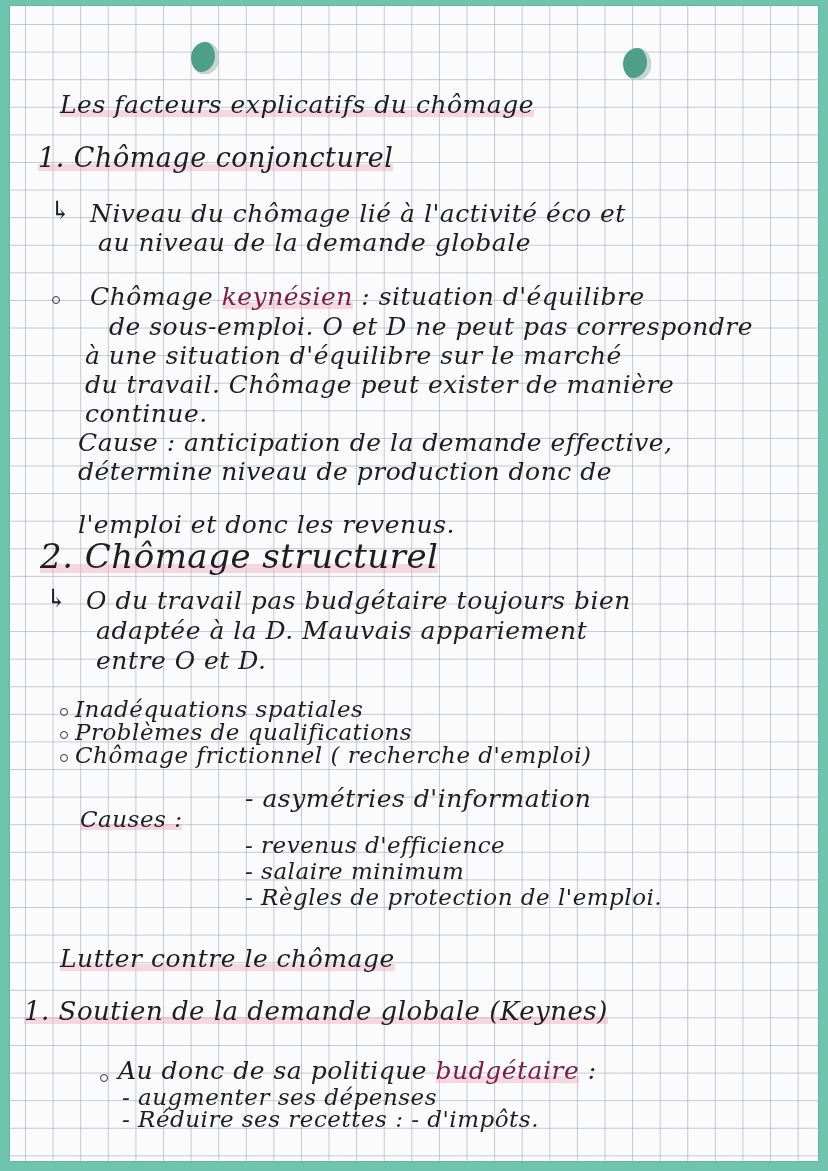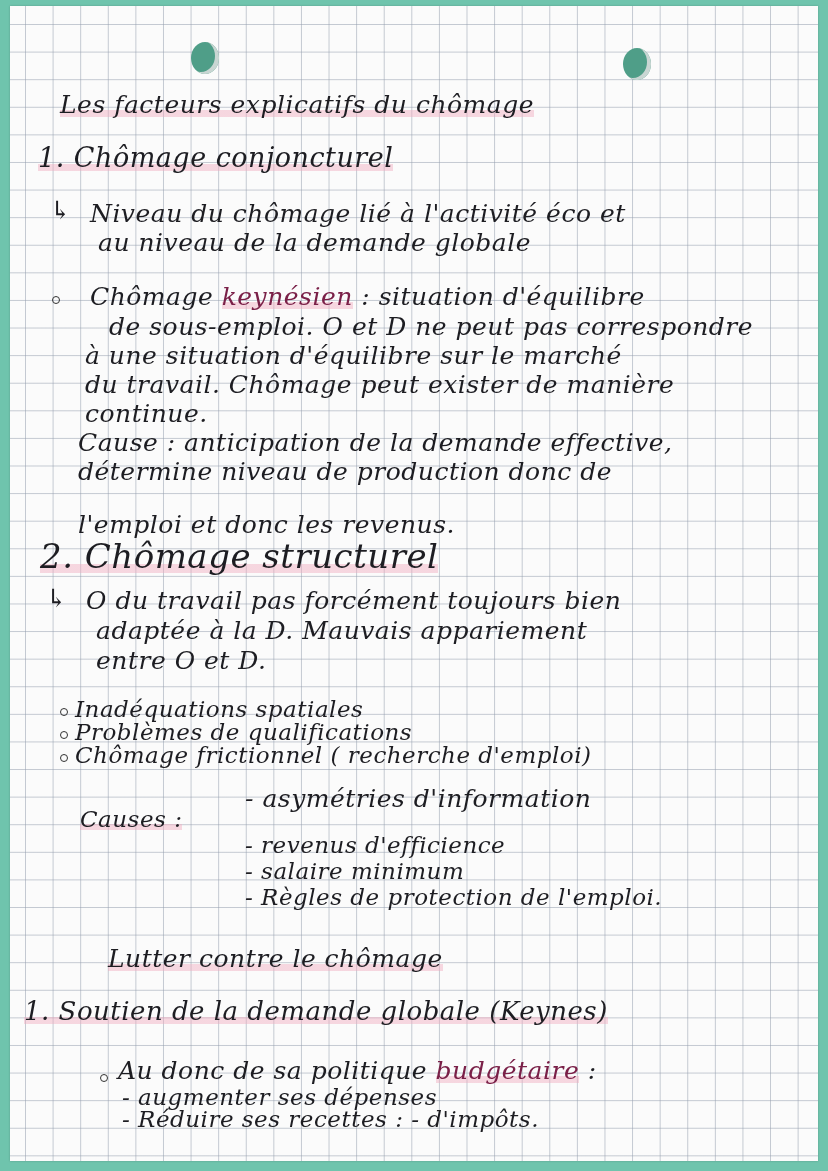--- a/index.html
+++ b/index.html
@@ -43,38 +43,38 @@
   <div class="line" style="left:75px;top:335px;">à une situation d'équilibre sur le marché</div>
   <div class="line" style="left:75px;top:364px;">du travail. Chômage peut exister de manière</div>
   <div class="line" style="left:75px;top:393px;">continue.</div>
   <div class="line" style="left:68px;top:422px;">Cause : anticipation de la demande effective,</div>
   <div class="line" style="left:68px;top:451px;">détermine niveau de production donc de</div>
   <div class="line" style="left:68px;top:480px;margin-top:24px;">l'emploi et donc les revenus.</div>
 
   <div class="line underline-pink" style="left:30px;top:530px;font-size:34px;">2. Chômage structurel</div>
 
   <div class="line" style="left:36px;top:578px;">↳</div>
-  <div class="line" style="left:76px;top:580px;">O du travail pas forcément toujours bien</div>
+  <div class="line" style="left:76px;top:580px;">O du travail pas budgétaire toujours bien</div>
   <div class="line" style="left:86px;top:610px;">adaptée à la D. Mauvais appariement</div>
   <div class="line" style="left:86px;top:640px;">entre O et D.</div>
 
   <div class="bullet" style="left:50px;top:702px;"></div>
   <div class="line" style="left:65px;top:690px;font-size:23px;">Inadéquations spatiales</div>
   <div class="bullet" style="left:50px;top:725px;"></div>
   <div class="line" style="left:65px;top:713px;font-size:23px;">Problèmes de qualifications</div>
   <div class="bullet" style="left:50px;top:748px;"></div>
   <div class="line" style="left:65px;top:736px;font-size:23px;">Chômage frictionnel ( recherche d'emploi)</div>
 
   <div class="line underline-pink" style="left:70px;top:800px;font-size:23px;">Causes :</div>
   <div class="line" style="left:235px;top:778px;font-size:25px;">- asymétries d'information</div>
   <div class="line" style="left:235px;top:826px;font-size:23px;">- revenus d'efficience</div>
   <div class="line" style="left:235px;top:852px;font-size:23px;">- salaire minimum</div>
   <div class="line" style="left:235px;top:878px;font-size:23px;">- Règles de protection de l'emploi.</div>
 
-  <div class="line underline-pink" style="left:50px;top:938px;margin-left:48px;">Lutter contre le chômage</div>
+  <div class="line underline-pink" style="left:50px;top:938px;">Lutter contre le chômage</div>
   <div class="line underline-pink" style="left:14px;top:990px;font-size:26px;">1. Soutien de la demande globale (Keynes)</div>
 
   <div class="bullet" style="left:90px;top:1068px;"></div>
   <div class="line" style="left:108px;top:1050px;">
     <span>Au donc de sa politique</span>
     <span class="hl-pink underline-pink">budgétaire</span>
     <span>:</span>
   </div>
   <div class="line" style="left:112px;top:1078px;font-size:23px;">- augmenter ses dépenses</div>
   <div class="line" style="left:112px;top:1100px;font-size:23px;">- Réduire ses recettes : - d'impôts.</div>

